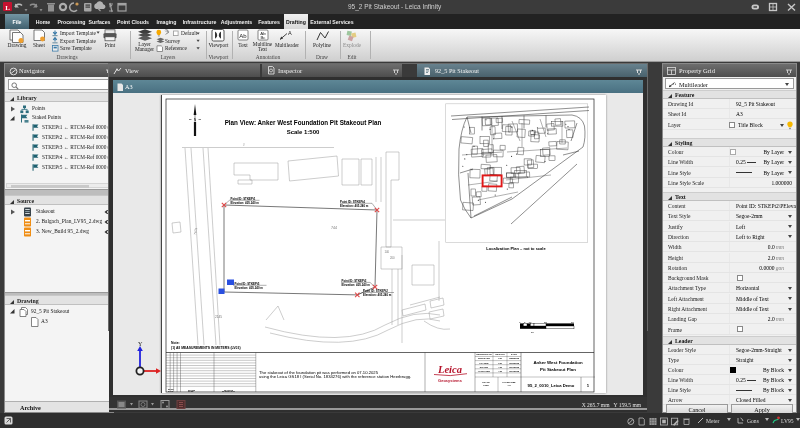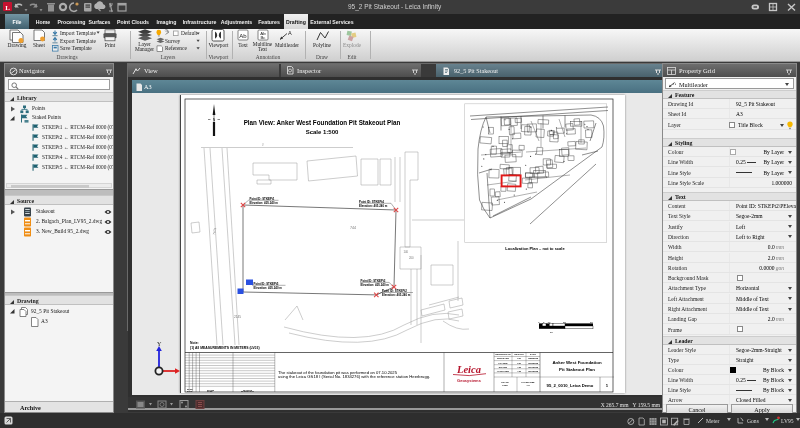--- a/index.html
+++ b/index.html
@@ -15,21 +15,21 @@
   .rtab.file { background:linear-gradient(#7395a3,#41606e); color:#fff; }
   .rtab.active { background:linear-gradient(#f0f0f0,#d8d8d8); color:#111; }
   
   #ribbon { position:absolute; left:0; top:29px; width:800px; height:33px; background:linear-gradient(#f7f7f7,#cfcfcf); border-bottom:1px solid #9a9a9a; }
   .rlbl { position:absolute; top:24.5px; font-size:5.4px; color:#444; text-align:center; }
   .rbtn { position:absolute; font-size:5.4px; color:#222; text-align:center; }
   .rsmall { position:absolute; font-size:5.4px; color:#222; }
   
   .phead { position:absolute; height:13px; background:linear-gradient(#6e6e6e,#4d4d4d); color:#f0f0f0; font-size:6.5px; line-height:13px; }
   #nav { position:absolute; left:4px; top:63px; width:110px; height:350px; background:#f0f0f0; border:1px solid #8a8a8a; }
-  #centerpane { position:absolute; left:127px; top:63px; width:540px; height:268px; background:#e9e9e9; border:1px solid #6a6a6a; }
+  #centerpane { position:absolute; left:108px; top:63px; width:540px; height:268px; background:#e9e9e9; border:1px solid #6a6a6a; }
   #propgrid { position:absolute; left:662px; top:63px; width:135px; height:350px; background:#f0f0f0; border:1px solid #8a8a8a; }
   .sechead { position:relative; background:#e2e2e2; border-top:1px solid #c8c8c8; border-bottom:1px solid #c0c0c0; font-size:5.8px; font-weight:bold; color:#1a1a1a; padding-left:12px; }
   .prow { position:absolute; left:0; width:133px; height:10px; border-bottom:1px solid #e4e4e4; font-size:5.5px; color:#222; }
   .prow::before { content:""; position:absolute; left:66px; top:0; bottom:0; width:1px; background:#e8e8e8; }
   .plbl { position:absolute; left:5px; top:2px; white-space:nowrap; }
   .pval { position:absolute; left:73px; top:2px; color:#000; white-space:nowrap; }
   .pvr { position:absolute; right:12px; top:2px; color:#000; white-space:nowrap; }
   .punit { color:#777; font-style:italic; }
   .pcaret { position:absolute; right:4.5px; top:3.5px; width:0; height:0; border-left:2.6px solid transparent; border-right:2.6px solid transparent; border-top:3.6px solid #444; }
   .pchk { position:absolute; left:74px; top:1.5px; width:6px; height:6px; background:#fff; border:1px solid #888; }

